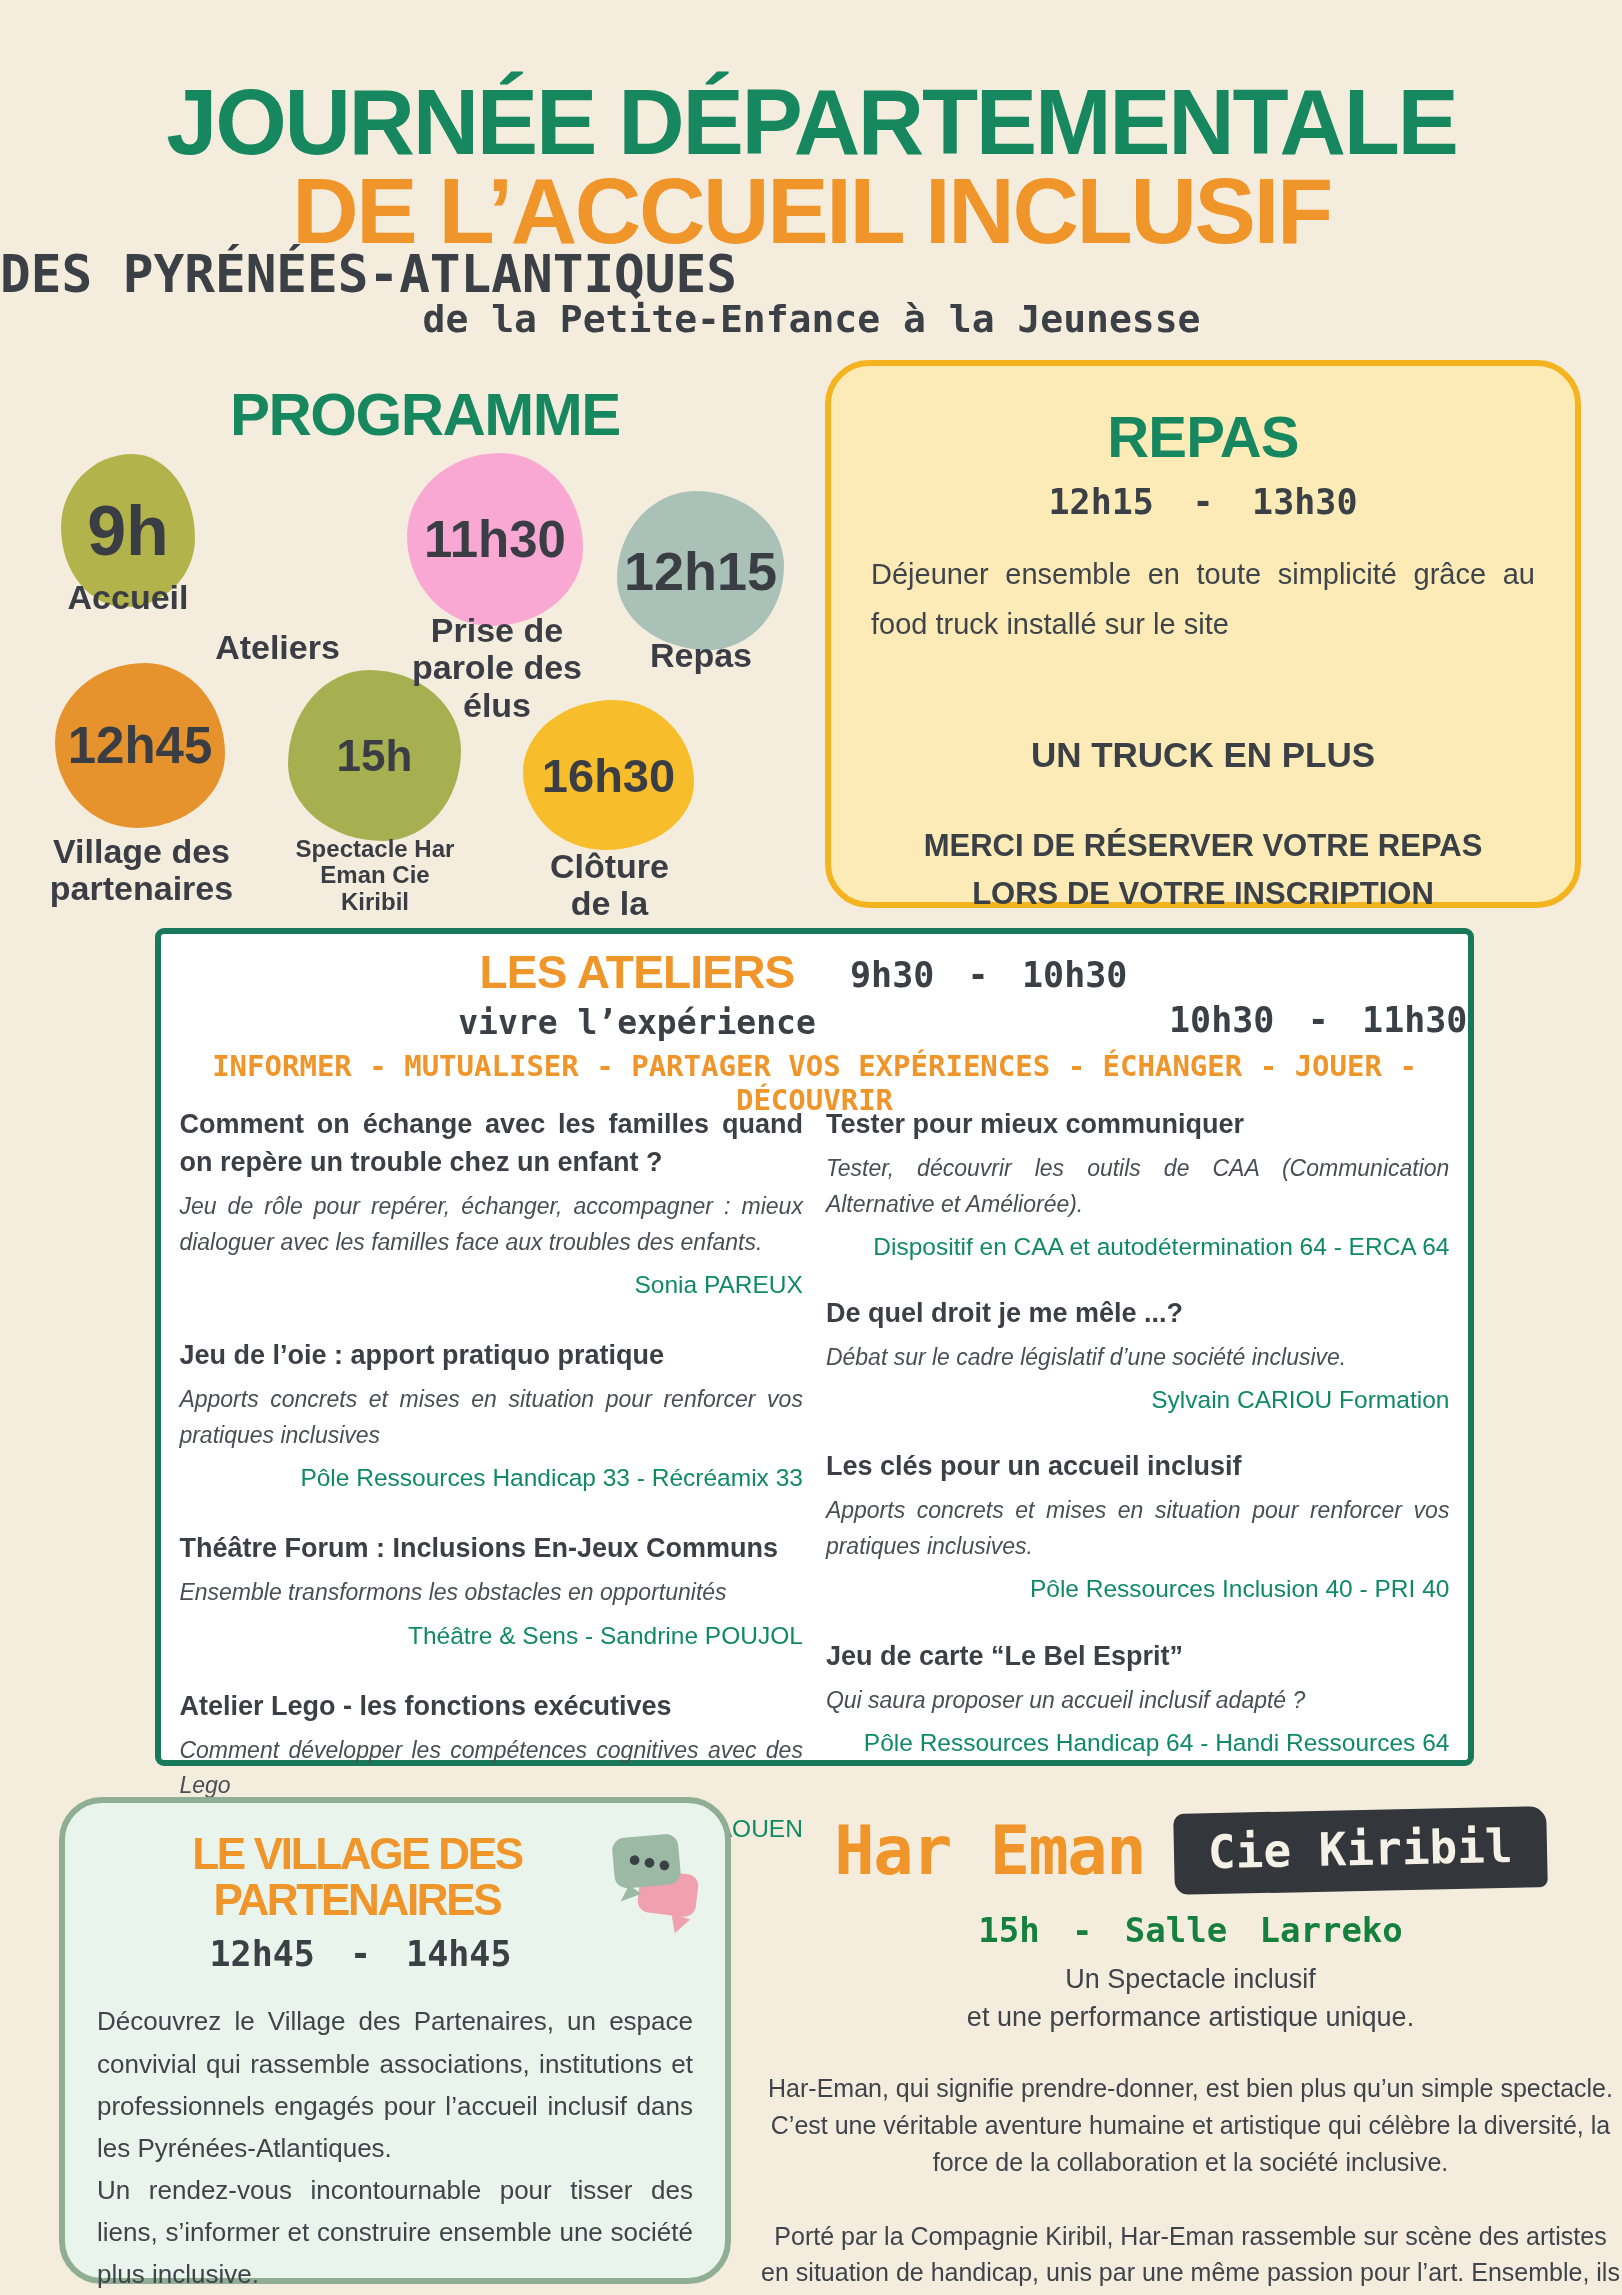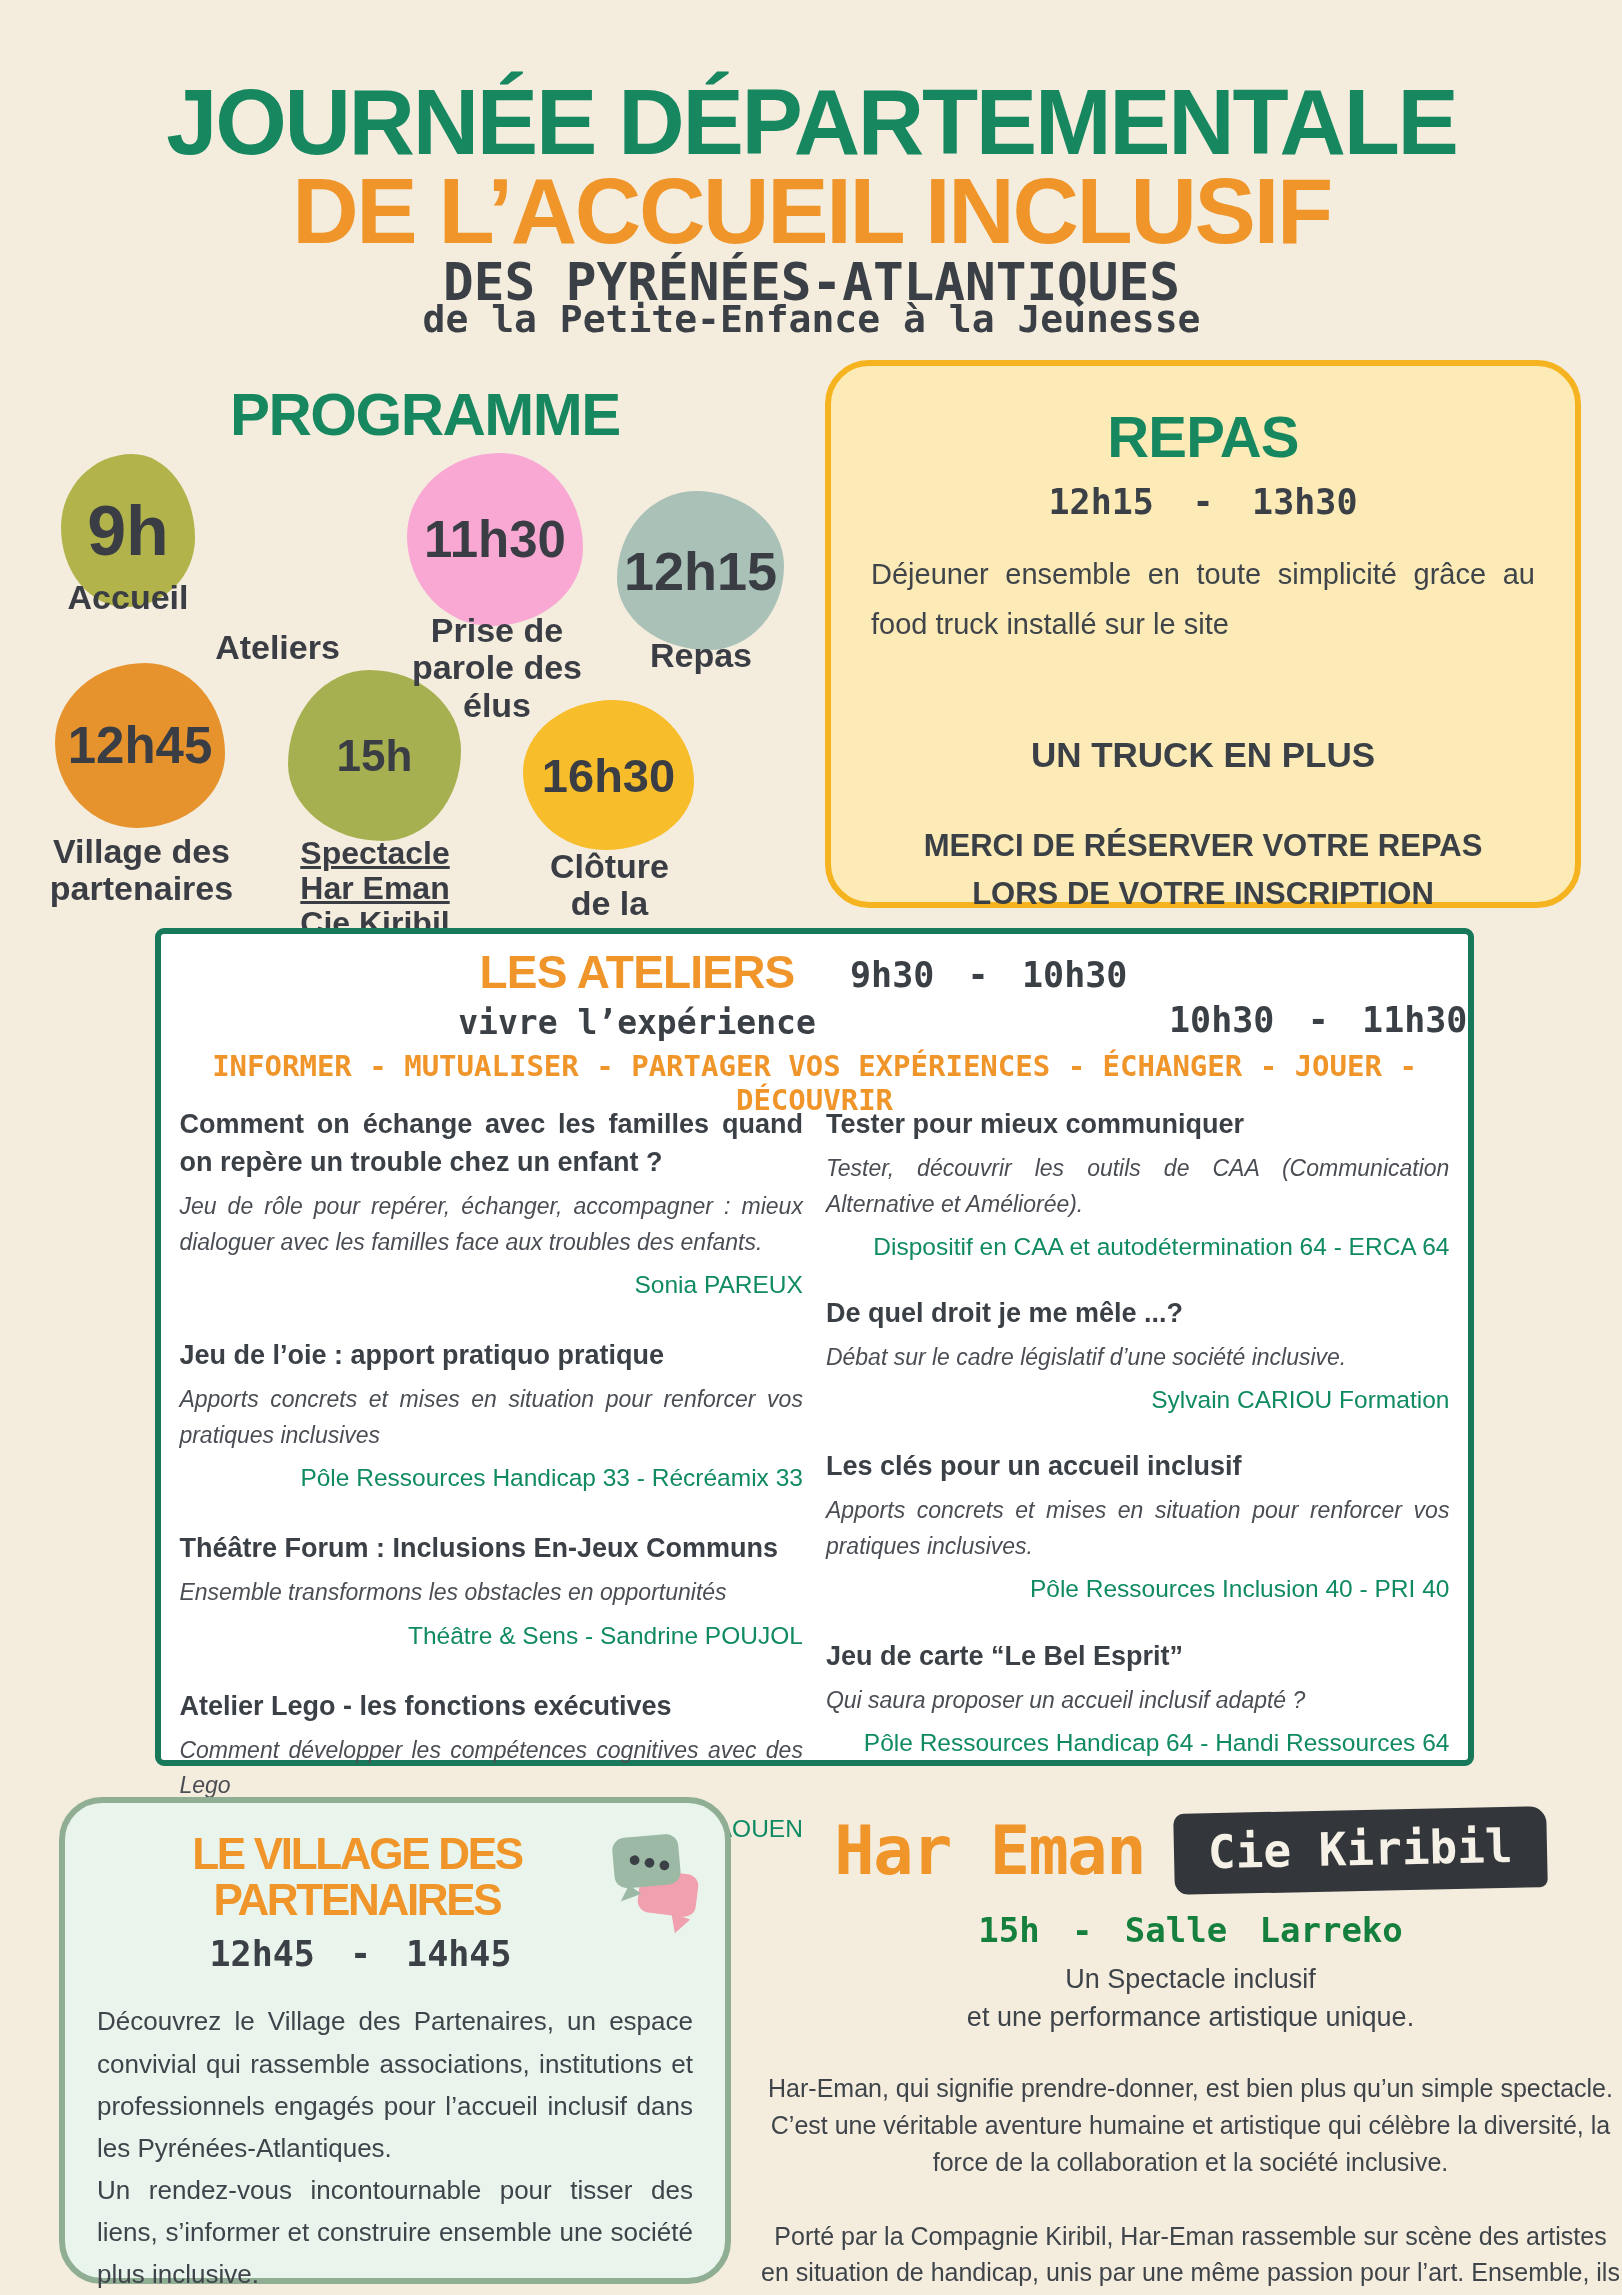--- a/index.html
+++ b/index.html
@@ -3,41 +3,41 @@
 <meta charset="utf-8">
 <style>
   html,body{margin:0;padding:0;}
   body{font-family:"Liberation Sans", sans-serif;}
   #poster{position:relative;width:1623px;height:2295px;background:#F4EDDE;overflow:hidden;}
   .mono{font-family:"DejaVu Sans Mono", monospace;font-weight:bold;}
 
   
   .title1{position:absolute;top:70px;left:0;width:100%;text-align:center;font-size:92px;font-weight:700;letter-spacing:-2.3px;color:#17875F;}
   .title2{position:absolute;top:159px;left:0;width:100%;text-align:center;font-size:92px;font-weight:700;letter-spacing:-2.3px;color:#EF9529;}
-  .subtitle{position:absolute;top:245px;left:0;width:100%;text-align:center;font-size:51px;color:#3B4046;margin-top:8px;}
+  .subtitle{position:absolute;top:245px;left:0;width:100%;font-size:51px;color:#3B4046;}
   .tagline{position:absolute;top:297px;left:0;width:100%;text-align:center;font-size:38px;color:#3B4046;}
 
   
   .prog-heading{position:absolute;left:230px;top:380px;font-size:60px;font-weight:700;letter-spacing:-1.5px;color:#17875F;}
   .blob{position:absolute;display:flex;align-items:center;justify-content:center;color:#3A3E44;font-weight:700;border-radius:53% 47% 52% 48% / 48% 55% 45% 52%;}
   .blob.alt{border-radius:47% 53% 45% 55% / 55% 47% 53% 45%;}
   .b1{left:61px;top:454px;width:134px;height:153px;background:#B2B34B;font-size:70px;}
   .b2{left:197px;top:507px;width:157px;height:157px;background:#F7B82A;font-size:47px;}
   .b3{left:407px;top:453px;width:176px;height:173px;background:#f9a8d4;font-size:51px;}
   .b4{left:617px;top:491px;width:167px;height:159px;background:#A9C1B7;font-size:54px;}
   .b5{left:55px;top:663px;width:170px;height:165px;background:#E6932D;font-size:51px;}
   .b6{left:288px;top:670px;width:173px;height:171px;background:#A7B050;font-size:44px;}
   .b7{left:523px;top:700px;width:171px;height:150px;background:#F7BD2B;font-size:47px;}
   .blob-label{position:absolute;text-align:center;font-weight:700;color:#3A3E44;font-size:34px;line-height:1.1;}
   .l1{left:42px;top:579px;width:172px;}
   .l2{left:195px;top:629px;width:165px;}
   .l3{left:409px;top:612px;width:176px;}
   .l4{left:611px;top:637px;width:180px;}
   .l5{left:42px;top:833px;width:199px;}
-  .l6{left:289px;top:836px;width:172px;font-size:32px;text-decoration:underline;}
+  .l6{left:289px;top:836px;width:172px;font-size:24px;}
   .l7{left:526px;top:848px;width:167px;}
 
   
   .repas-box{position:absolute;left:825px;top:360px;width:756px;height:548px;background:#FCEBB6;border:6.9px solid #F5B41F;border-radius:44px;box-sizing:border-box;text-align:center;}
   .repas-heading{margin-top:37px;font-size:58px;font-weight:700;letter-spacing:-0.8px;color:#17875F;}
   .repas-time{margin-top:12.2px;font-size:35px;color:#3B4046;word-spacing:0.5em;}
   .repas-body{margin:27.5px 40px 0;font-size:29px;color:#3F444A;text-align:justify;line-height:1.72;}
   .repas-highlight{margin-top:86px;font-size:35px;font-weight:700;color:#3B4046;letter-spacing:0px;}
   .repas-note{margin-top:47px;font-size:31px;font-weight:700;color:#3B4046;line-height:1.55;}
 

